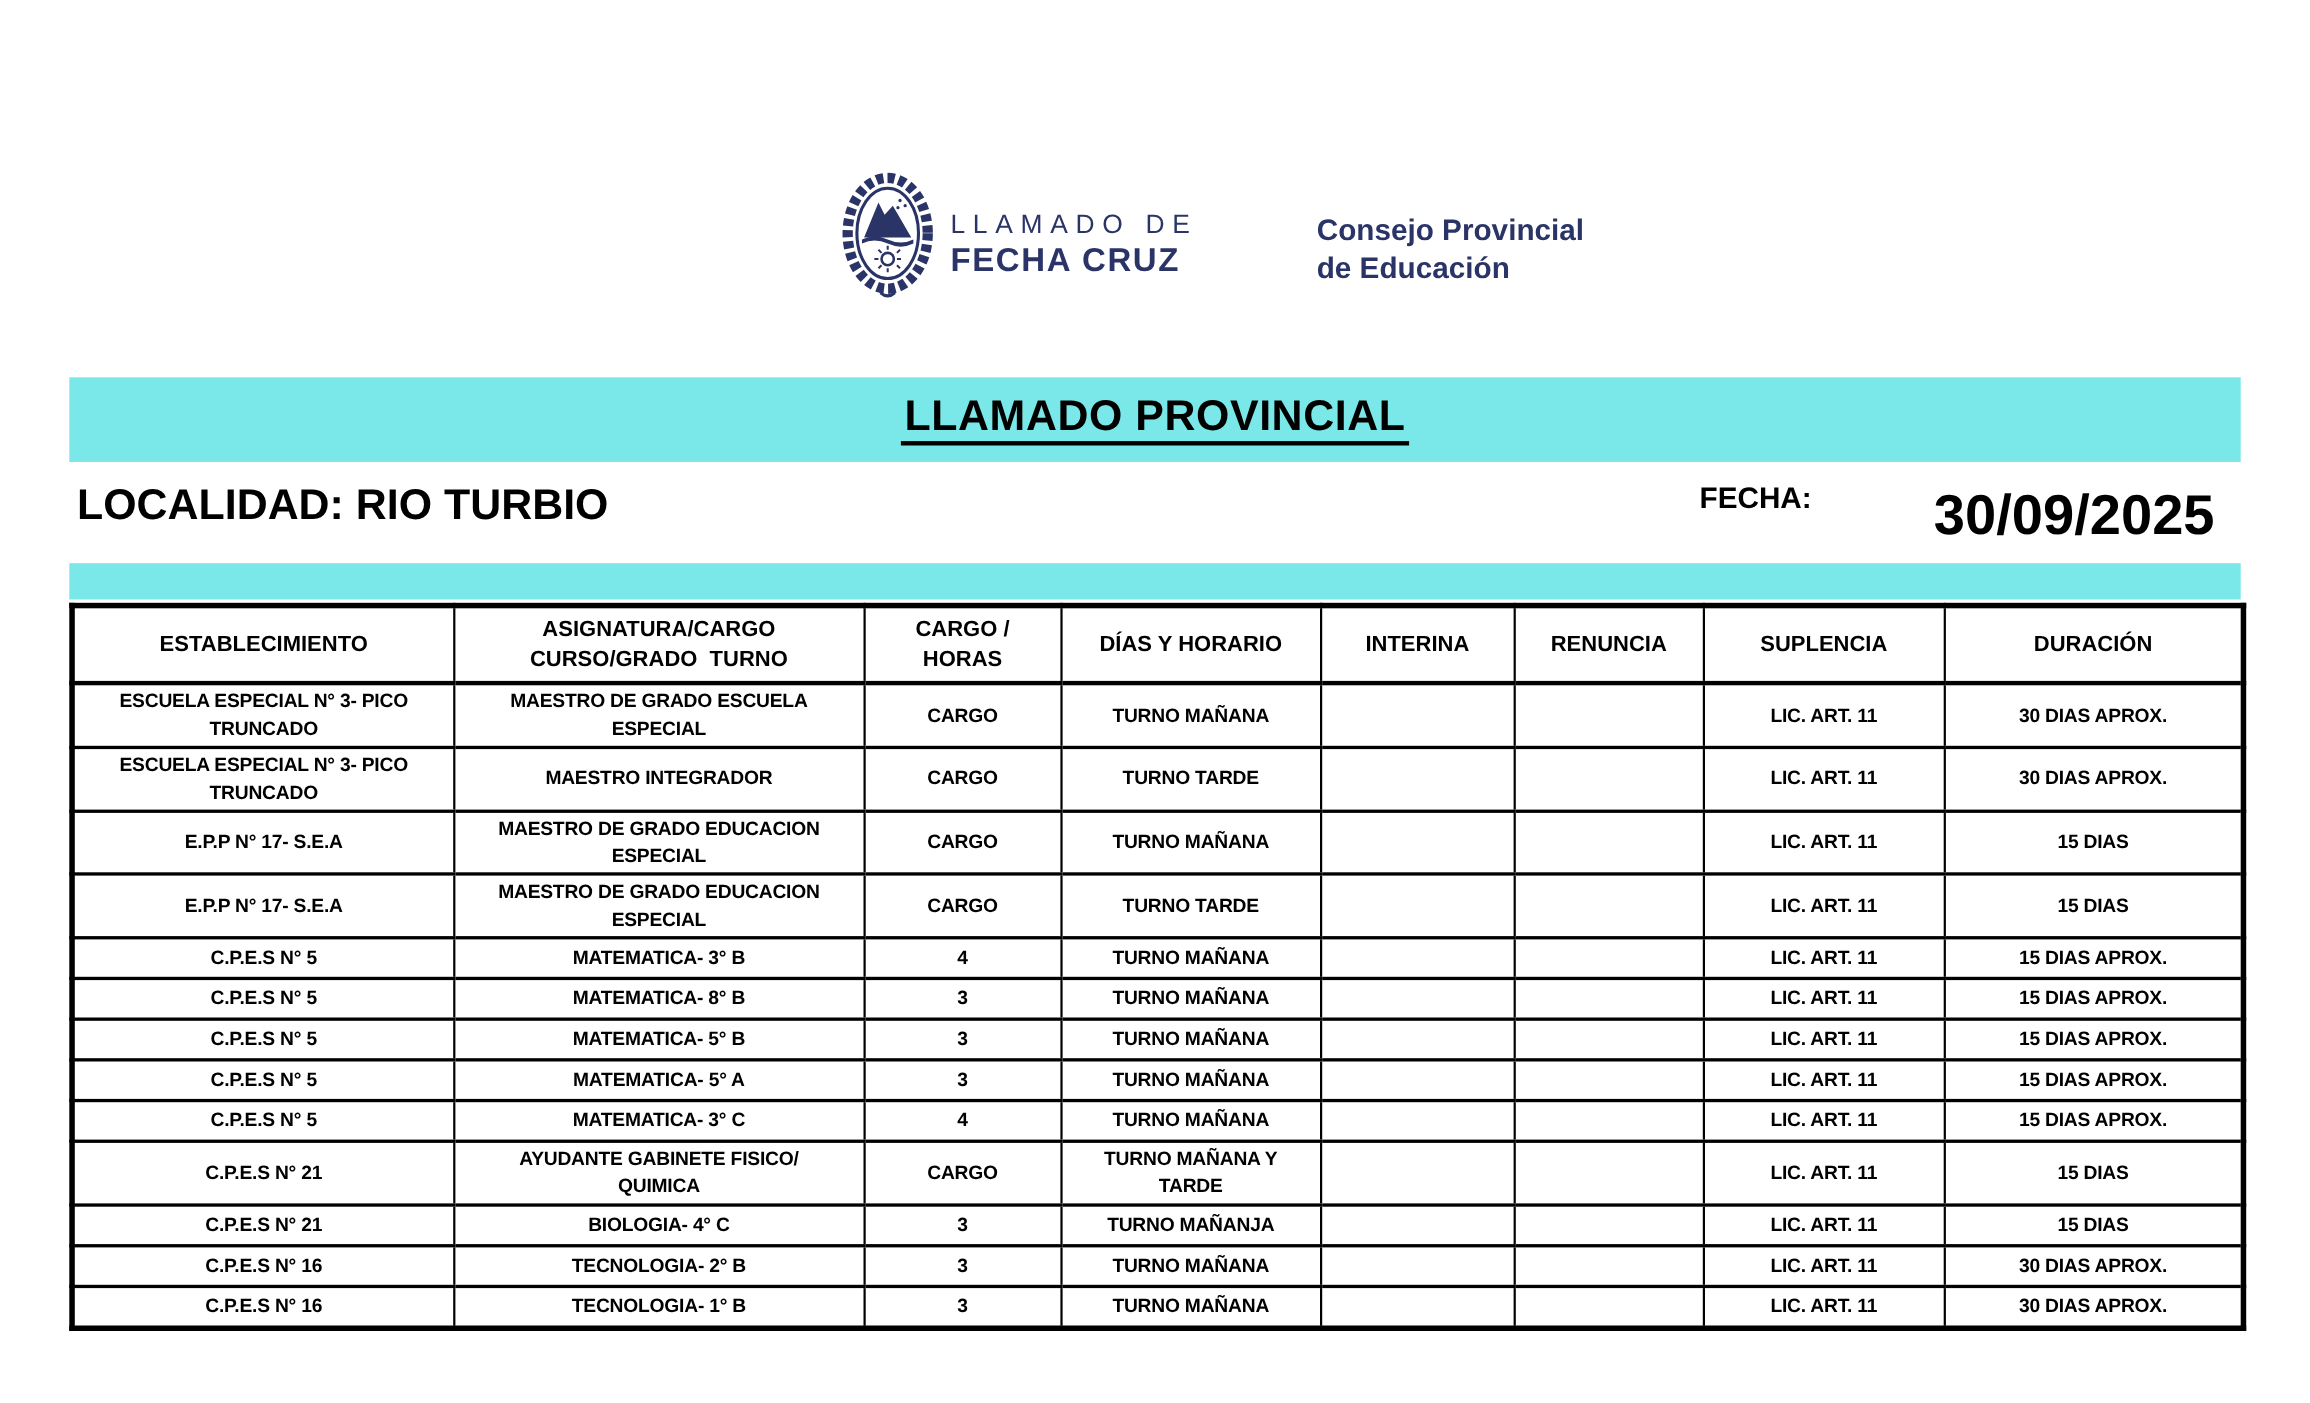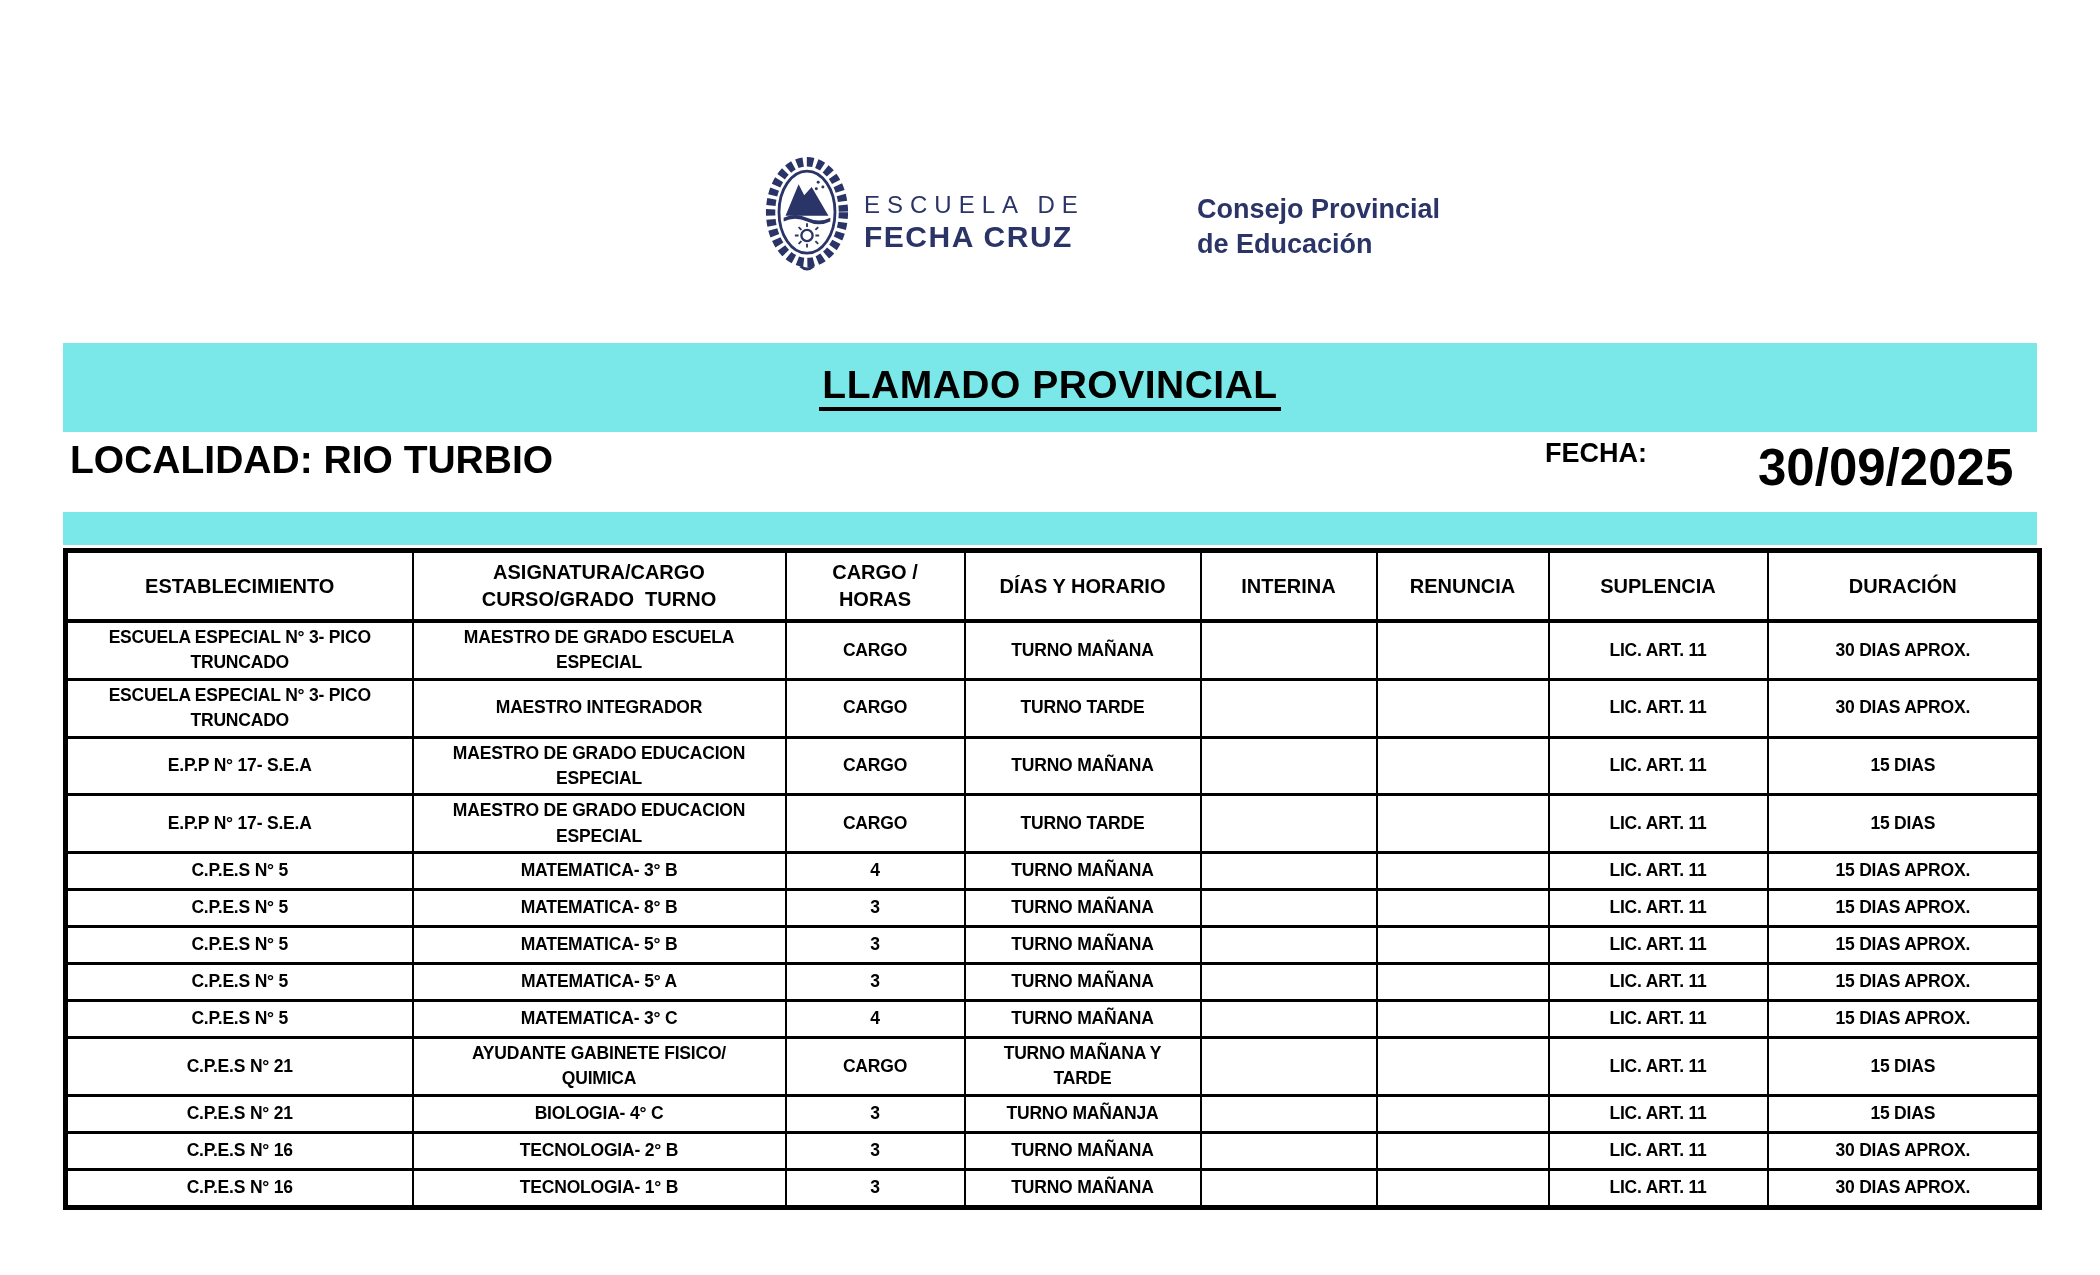--- a/index.html
+++ b/index.html
@@ -15,21 +15,21 @@
   .crest{position:absolute;left:765px;top:155px;width:84px;height:118px;}
   .gov{position:absolute;left:864px;top:191px;color:var(--navy);}
   .gov-small{font-size:24px;letter-spacing:7px;font-weight:400;white-space:nowrap;}
   .gov-big{font-size:30px;font-weight:800;letter-spacing:1.5px;margin-top:1px;white-space:nowrap;}
   .council{
     position:absolute;left:1197px;top:192px;color:var(--navy);
     font-size:27px;font-weight:600;line-height:35px;white-space:pre-line;
   }
   
   .banner{
-    position:absolute;left:63px;top:343px;width:1974px;height:89px;
+    position:absolute;left:63px;top:343px;width:1974px;height:77px;
     background:var(--banner-bg);display:flex;align-items:center;justify-content:center;
   }
   .banner-title{
     font-size:39px;font-weight:700;letter-spacing:.5px;
     border-bottom:4px solid #000;padding:0 3px 1px 3px;line-height:1.1;
   }
   
   .localidad{position:absolute;left:70px;top:438px;font-size:39px;font-weight:700;white-space:nowrap;}
   .fecha-label{position:absolute;left:1545px;top:438px;font-size:27px;font-weight:700;}
   .fecha-value{position:absolute;left:1758px;top:438px;font-size:51px;font-weight:700;}
@@ -64,21 +64,21 @@
     <path d="M20 66 Q32 60 45 66 Q58 72 70 66 L70 70 Q58 76 45 70 Q32 64 20 70 Z" fill="#2B3467"></path>
     <circle cx="57" cy="28" r="1.6" fill="#2B3467"></circle>
     <circle cx="62" cy="33" r="1.6" fill="#2B3467"></circle>
     <circle cx="55" cy="35" r="1.6" fill="#2B3467"></circle>
     <circle cx="45" cy="85" r="6" fill="none" stroke="#2B3467" stroke-width="2.5"></circle>
     <path d="M45 76 v-4 M45 94 v4 M36 85 h-4 M58 85 h-4 M39 79 l-3 -3 M54 79 l3 -3 M39 91 l-3 3 M54 91 l3 3" stroke="#2B3467" stroke-width="2"></path>
     <path d="M38 118 q7 6 14 0" fill="none" stroke="#2B3467" stroke-width="3"></path>
   </svg>
 
   <div class="gov">
-    <div class="gov-small">ESCUELA DE</div>
+    <div class="gov-small">LLAMADO DE</div>
     <div class="gov-big">FECHA CRUZ</div>
   </div>
 
   <div class="council">Consejo Provincial
 de Educación</div>
 
   <div class="banner">
     <span class="banner-title">LLAMADO PROVINCIAL</span>
   </div>
 

